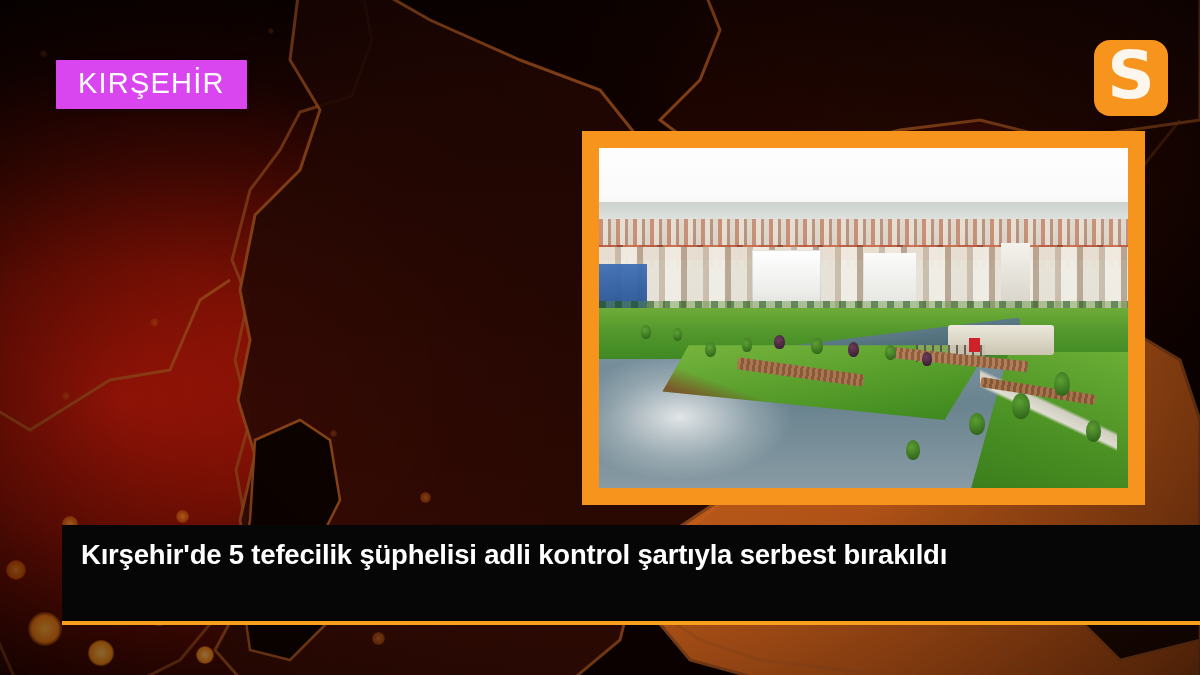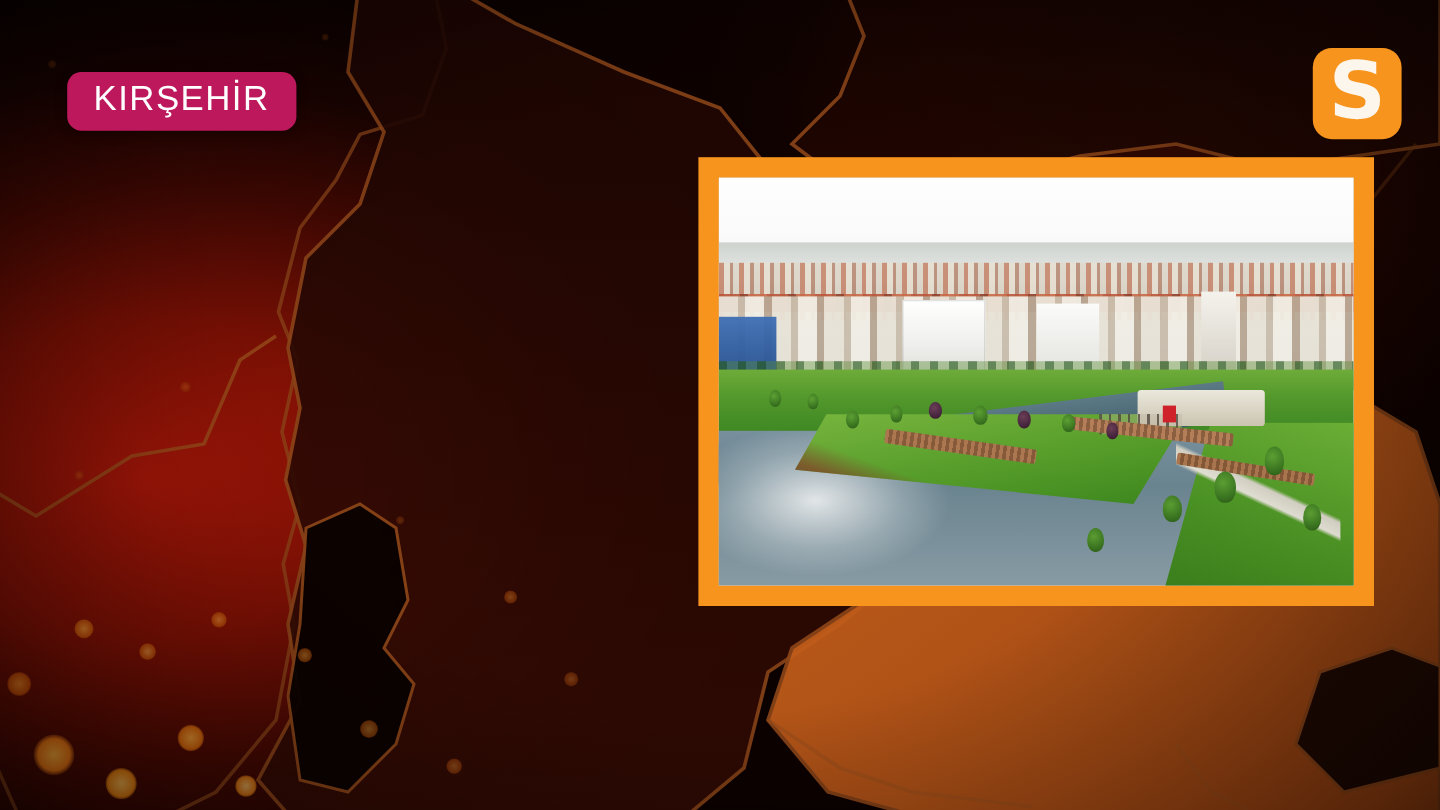--- a/index.html
+++ b/index.html
@@ -54,22 +54,22 @@
     background:
       radial-gradient(ellipse 900px 640px at 600px 337px, rgba(0,0,0,0) 40%, rgba(0,0,0,0.45) 80%, rgba(0,0,0,0.8) 100%);
   }
 
   
   .city-badge {
     position: absolute;
     left: 56px;
     top: 60px;
     padding: 9px 22px 11px 22px;
-    background: #be185d;
-    border-radius: 12px;
+    background: #d946ef;
+    border-radius: 1px;
     color: #ffffff;
     font-size: 29px;
     letter-spacing: 1.2px;
     line-height: 1;
     font-weight: 400;
     box-shadow: 0 2px 10px rgba(0,0,0,0.35);
     white-space: nowrap;
   }
 
   
@@ -401,14 +401,17 @@
       <div class="tree" style="left:86%; top:66%; width:16px; height:24px;"></div>
       <div class="tree" style="left:92%; top:80%; width:15px; height:22px;"></div>
       <div class="tree" style="left:58%; top:86%; width:14px; height:20px;"></div>
       <div class="tree" style="left:8%;  top:52%; width:10px; height:14px;"></div>
       <div class="tree" style="left:14%; top:53%; width:9px;  height:13px;"></div>
 
       <div class="ph-layer ph-overlay-shade"></div>
     </div>
   </div>
 
+  <div class="headline-panel">
+    <p class="headline-text">Kırşehir'de 5 tefecilik şüphelisi adli kontrol şartıyla serbest bırakıldı</p>
+  </div>
 
 </div>
 
 </body></html>

